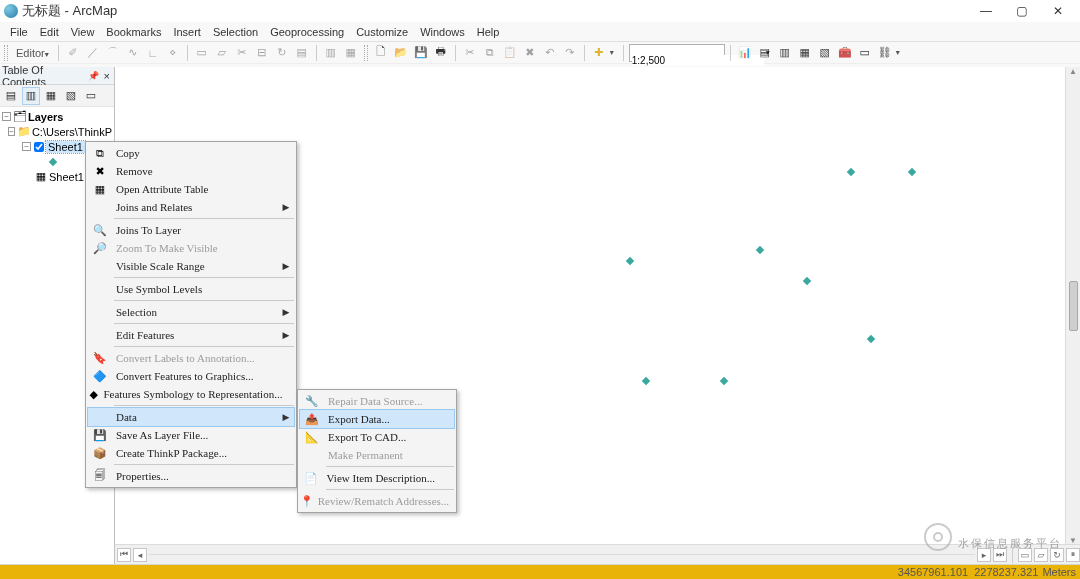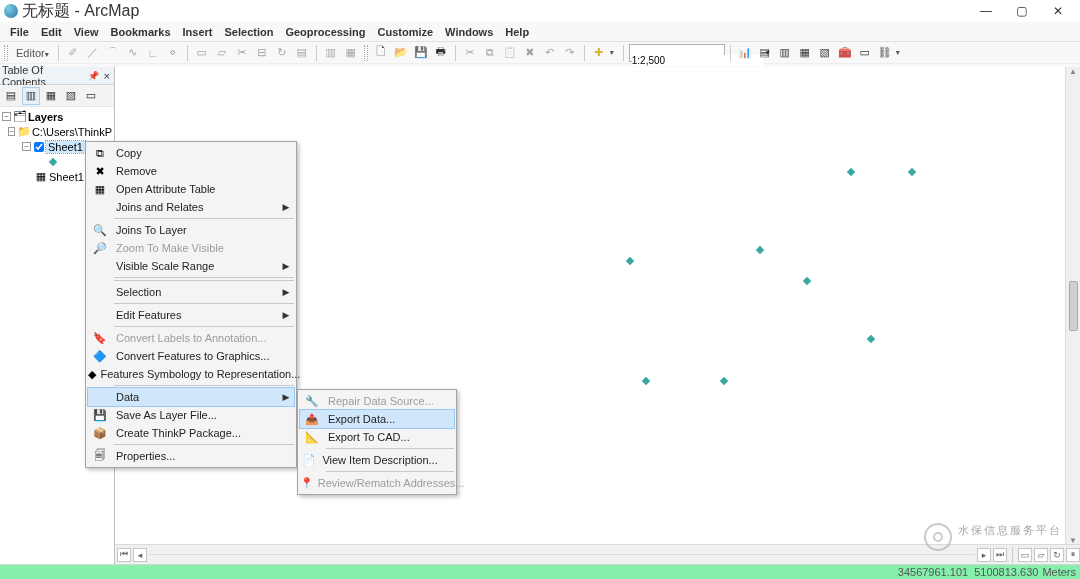--- a/index.html
+++ b/index.html
@@ -1,27 +1,27 @@
 <!DOCTYPE html>
 <html><head>
 <meta charset="utf-8">
 <style>
 * { box-sizing: border-box; margin: 0; padding: 0; font-family: "Segoe UI", "Microsoft YaHei", Tahoma, sans-serif; font-size: 11px; }
 body { background: #fff; user-select: none; width: 1080px; height: 579px; overflow: hidden; position: relative; }
 
 
 .titlebar { height: 22px; background: #fff; display: flex; align-items: center; padding: 0 4px; }
 .titlebar .appicon { width: 14px; height: 14px; background: radial-gradient(circle at 30% 30%, #7fcbe6, #2b7aa6); border-radius: 50%; display: flex; align-items: center; justify-content: center; margin-right: 4px; }
-.titlebar .title { flex: 1; color: #333; font-size: 16px; }
+.titlebar .title { flex: 1; color: #333; font-size: 13px; }
 .winbtns { display: flex; gap: 0; }
 .winbtn { width: 36px; height: 22px; display: flex; align-items: center; justify-content: center; color: #333; font-size: 12px; }
 
 
 .menubar { height: 20px; border-bottom: 1px solid #e0e0e0; display: flex; align-items: center; padding: 0 4px; background: #f8f8f8; }
-.menubar .item { padding: 0 6px; color: #333; font-weight: bold; }
+.menubar .item { padding: 0 6px; color: #333; }
 
 
 .toolbars { background: #f8f8f8; border-bottom: 1px solid #d6d6d6; }
 .tb-row { height: 22px; display: flex; align-items: center; padding: 0 2px; gap: 2px; border-bottom: 1px solid #eee; }
 .tb-grip { width: 4px; height: 16px; border-left: 1px dotted #aaa; border-right: 1px dotted #aaa; margin: 0 2px; }
 .tb-btn { width: 18px; height: 18px; display: flex; align-items: center; justify-content: center; border: 1px solid transparent; opacity: 0.8; }
 .tb-btn.disabled { opacity: 0.35; }
 .tb-sep { width: 1px; height: 16px; background: #ccc; margin: 0 3px; }
 .tb-txt { padding: 0 4px; color: #555; }
 .tb-dd { width: 8px; font-size: 8px; color: #555; }
@@ -49,35 +49,35 @@
 
 
 .maparea { flex: 1; position: relative; background: #fff; }
 .feature-point { position: absolute; width: 6px; height: 6px; transform: rotate(45deg); background: #3aa89e; }
 .map-tabs { position: absolute; left: 0; bottom: 0; height: 20px; display: flex; align-items: center; gap: 2px; background: #f0f0f0; width: 100%; border-top: 1px solid #dcdcdc; padding-left: 2px; }
 .map-tabs .nav { width: 14px; height: 14px; border: 1px solid #c6c6c6; display: flex; align-items: center; justify-content: center; font-size: 9px; color: #666; background: #fff; }
 .map-scroll { position: absolute; right: 0; top: 0; width: 15px; bottom: 20px; background: #f0f0f0; border-left: 1px solid #dcdcdc; display: flex; flex-direction: column; align-items: center; }
 .map-scroll .thumb { width: 9px; background: #cfcfcf; border: 1px solid #a8a8a8; border-radius: 2px; }
 
 
-.status { position: absolute; left: 0; right: 0; bottom: 0; height: 15px; background: #86efac; border-top: 1px solid #d6d6d6; display: flex; align-items: center; padding: 0 4px; font-size: 11px; color: #555; }
+.status { position: absolute; left: 0; right: 0; bottom: 0; height: 15px; background: #eab308; border-top: 1px solid #d6d6d6; display: flex; align-items: center; padding: 0 4px; font-size: 11px; color: #555; }
 .status .spacer { flex: 1; }
 
 
 .menu { position: absolute; background: #f4f4f4; border: 1px solid #a4a4a4; box-shadow: 2px 2px 4px rgba(0,0,0,0.25); padding: 2px; }
 .menu .row { height: 18px; display: flex; align-items: center; position: relative; }
 .menu .iconcol { width: 24px; display: flex; align-items: center; justify-content: center; }
-.menu .lbl { flex: 1; padding: 0 4px; color: #222; white-space: nowrap; }
+.menu .lbl { flex: 1; padding: 0 4px; color: #222; white-space: nowrap; font-family: Liberation Serif, serif; }
 .menu .arrowcol { width: 16px; text-align: center; font-size: 9px; color: #333; }
 .menu .row.disabled .lbl, .menu .row.disabled .iconcol, .menu .row.disabled .arrowcol { color: #9c9c9c; }
 .menu .row.hl { background: #cfe6fb; outline: 1px solid #9ac8ef; }
 .menu .sep { height: 1px; background: #c9c9c9; margin: 2px 0 2px 26px; }
 
 
-.watermark { position: absolute; right: 18px; bottom: 28px; display: flex; align-items: flex-start; opacity: 0.6; color: #666; font-size: 22px; letter-spacing: 2px; }
+.watermark { position: absolute; right: 18px; bottom: 28px; display: flex; align-items: flex-end; opacity: 0.6; color: #666; font-size: 22px; letter-spacing: 2px; }
 .watermark .bubble { width: 28px; height: 28px; border: 2px solid #aaa; border-radius: 50%; position: relative; margin-right: 6px; display: flex; align-items: center; justify-content: center; }
 .watermark .bubble .in { width: 10px; height: 10px; border: 2px solid #aaa; border-radius: 50%; }
 </style>
 </head>
 <body>
 
 <div class="titlebar">
   <span class="appicon"></span>
   <span class="title">无标题 - ArcMap</span>
   <div class="winbtns">
@@ -246,21 +246,21 @@
       <span class="nav">↻</span>
       <span class="nav">⏸</span>
     </div>
   </div>
 </div>
 
 <div class="status">
   <span class="spacer"></span>
   <span>34567961.101</span>
   <span style="width:6px"></span>
-  <span>5100813.630</span>
+  <span>2278237.321</span>
   <span style="width:4px"></span>
   <span>Meters</span>
 </div>
 
 <div class="menu" id="ctx-main" style="left:85px; top:141px; width:212px;">
     <div class="row">
       <span class="iconcol">⧉</span>
       <span class="lbl">Copy</span>
       <span class="arrowcol"></span>
     </div>
@@ -289,20 +289,25 @@
       <span class="iconcol">🔎</span>
       <span class="lbl">Zoom To Make Visible</span>
       <span class="arrowcol"></span>
     </div>
     <div class="row">
       <span class="iconcol"></span>
       <span class="lbl">Visible Scale Range</span>
       <span class="arrowcol">▶</span>
     </div>
     <div class="sep"></div>
+    <div class="row">
+      <span class="iconcol"></span>
+      <span class="lbl">Use Symbol Levels</span>
+      <span class="arrowcol"></span>
+    </div>
     <div class="sep"></div>
     <div class="row">
       <span class="iconcol"></span>
       <span class="lbl">Selection</span>
       <span class="arrowcol">▶</span>
     </div>
     <div class="sep"></div>
     <div class="row">
       <span class="iconcol"></span>
       <span class="lbl">Edit Features</span>
@@ -355,20 +360,25 @@
       <span class="arrowcol"></span>
     </div>
     <div class="row hl">
       <span class="iconcol">📤</span>
       <span class="lbl">Export Data...</span>
       <span class="arrowcol"></span>
     </div>
     <div class="row">
       <span class="iconcol">📐</span>
       <span class="lbl">Export To CAD...</span>
+      <span class="arrowcol"></span>
+    </div>
+    <div class="row disabled">
+      <span class="iconcol"></span>
+      <span class="lbl">Make Permanent</span>
       <span class="arrowcol"></span>
     </div>
     <div class="sep"></div>
     <div class="row">
       <span class="iconcol">📄</span>
       <span class="lbl">View Item Description...</span>
       <span class="arrowcol"></span>
     </div>
     <div class="sep"></div>
     <div class="row disabled">

